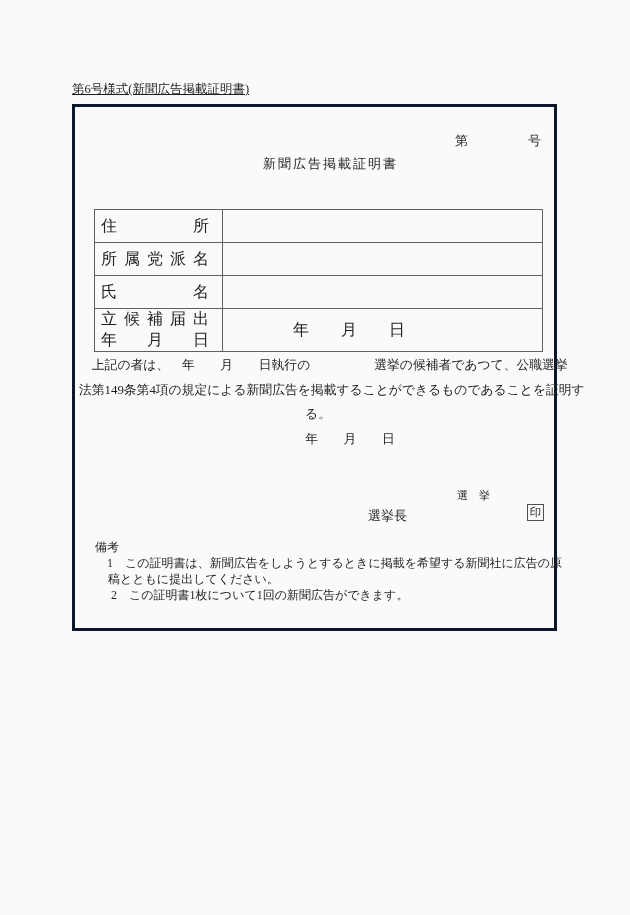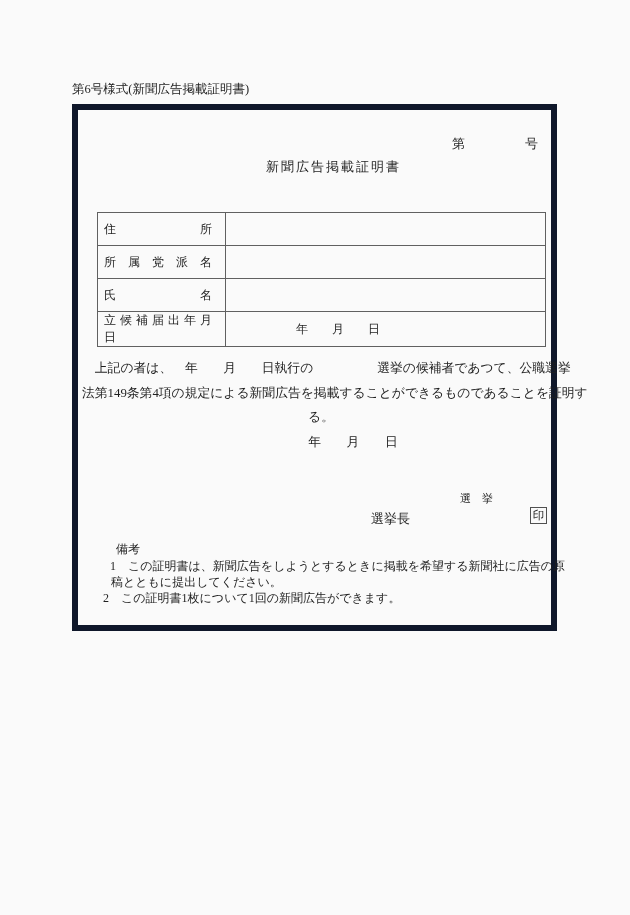--- a/index.html
+++ b/index.html
@@ -9,26 +9,27 @@
     background: #fafafa;
     color: #1f1f1f;
     font-family: "Liberation Serif", "DejaVu Serif", serif;
     overflow: hidden;
   }
   .form-label {
     position: absolute;
     left: 72px; top: 81px;
     font-size: 12.5px;
     white-space: pre;
+    text-decoration: underline;
   }
   .form-box {
     position: absolute;
     left: 72px; top: 104px;
     width: 485px; height: 527px;
-    border: 6px solid #0f172a;
+    border: 3px solid #0f172a;
     background: transparent;
   }
   .doc-number {
     position: absolute;
     top: 9px; right: 13px;
     font-size: 13px;
     white-space: pre;
   }
   .doc-number .num-spacer {
     display: inline-block;
@@ -45,21 +46,21 @@
     position: absolute;
     top: 102px; left: 19px;
     width: 449px;
     border-collapse: collapse;
     table-layout: fixed;
   }
   .form-table th, .form-table td {
     border: 1px solid #606060;
     height: 33px;
     font-weight: normal;
-    font-size: 12px;
+    font-size: 16px;
     vertical-align: middle;
   }
   .form-table th {
     width: 128px;
     padding: 0 13px 0 6px;
     text-align: justify;
     text-align-last: justify;
   }
   .form-table td {
     padding-left: 70px;
@@ -95,25 +96,25 @@
     line-height: 15px;
     text-align: center;
   }
   .notes {
     position: absolute;
     top: 432px; left: 19px;
     width: 462px;
     font-size: 12px;
     line-height: 16px;
   }
-  .notes-heading { margin-left: 19px; white-space: pre; font-family: Liberation Mono, monospace; }
+  .notes-heading { margin-left: 1px; white-space: pre; }
   .note-line { white-space: pre; }
   .note-line.n1 { margin-left: 13px; text-align: right; }
   .note-line.n2 { margin-left: 14px; }
-  .note-line.n3 { margin-left: 6px; }
+  .note-line.n3 { margin-left: 17px; }
 </style>
 </head>
 <body>
 
 <div class="form-label">第6号様式(新聞広告掲載証明書)</div>
 
 <div class="form-box">
 
   <div class="doc-number">
     <span>第</span><span class="num-spacer"></span><span>号</span>

